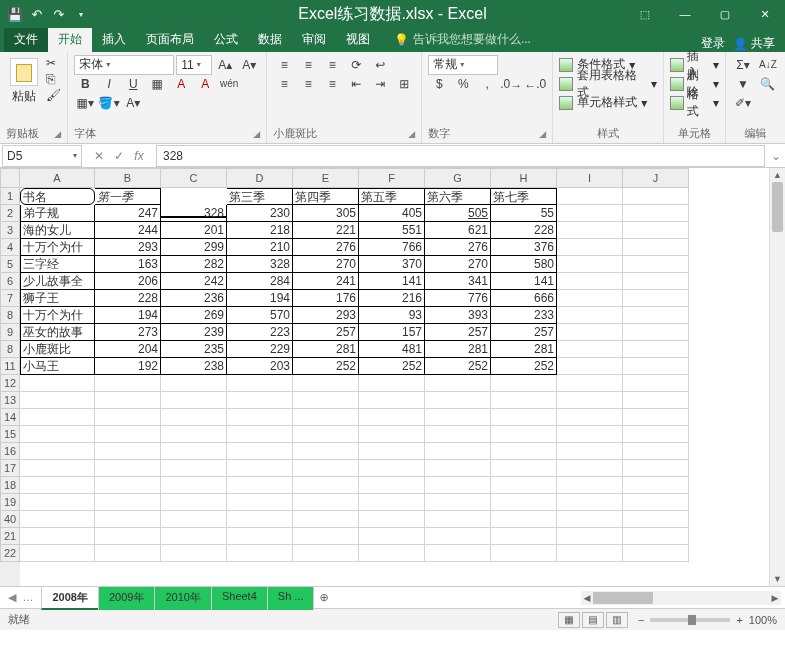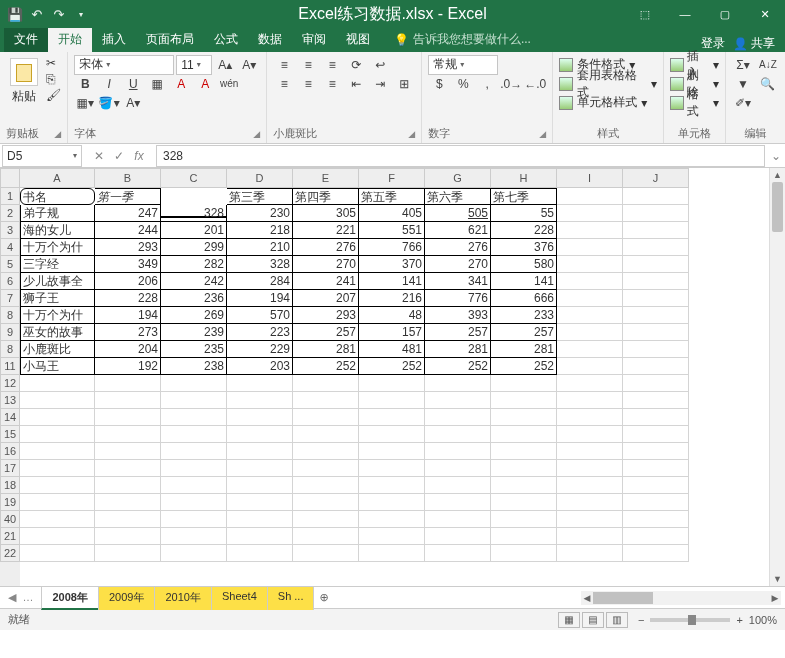--- a/index.html
+++ b/index.html
@@ -71,21 +71,21 @@
 .cell.hdr{text-align:left;}
 .vscroll{width:16px;background:#f1f1f1;border-left:1px solid #ddd;position:relative;}
 .vscroll .thumb{position:absolute;top:14px;left:2px;right:2px;height:50px;background:#c1c1c1;border-radius:2px;}
 .vscroll .arr{position:absolute;left:0;right:0;height:14px;text-align:center;font-size:9px;color:#666;line-height:14px;}
 .vscroll .arr.up{top:0;} .vscroll .arr.dn{bottom:0;}
 
 
 .sheetbar { height:22px; display:flex; align-items:center; border-top:1px solid #ccc; background:#fff; font-size:11px;}
 .sheetnav{display:flex;gap:2px;padding:0 6px;color:#888;}
 .sheetnav span{padding:0 2px;}
-.sheettab{padding:3px 10px;border:1px solid #ccc;border-bottom:none;background:#fde047;margin-right:-1px;color:#333;}
+.sheettab{padding:3px 10px;border:1px solid #ccc;border-bottom:none;background:#22c55e;margin-right:-1px;color:#333;}
 .sheettab.active{background:#fff;border-bottom:2px solid #217346;font-weight:bold;}
 .addsheet{padding:0 6px;color:#666;}
 .hscroll{flex:1;display:flex;align-items:center;justify-content:flex-end;padding-right:4px;}
 .hscroll .track{width:200px;height:14px;background:#f1f1f1;position:relative;}
 .hscroll .track .thumb{position:absolute;left:12px;top:1px;bottom:1px;width:60px;background:#c1c1c1;}
 .hscroll .track .arr{position:absolute;top:0;bottom:0;width:12px;text-align:center;line-height:14px;font-size:9px;color:#666;}
 .hscroll .track .arr.l{left:0;} .hscroll .track .arr.r{right:0;}
 
 
 .status { height:22px; background:#f3f3f3; border-top:1px solid #ccc; display:flex; align-items:center; padding:0 8px; font-size:11px; color:#555;}
@@ -379,21 +379,21 @@
           <div class="cell colD data num" style="width: 66px;">210</div>
           <div class="cell colE data num" style="width: 66px;">276</div>
           <div class="cell colF data num" style="width: 66px;">766</div>
           <div class="cell colG data num" style="width: 66px;">276</div>
           <div class="cell colH data num" style="width: 66px;">376</div>
           <div class="cell colI" style="width: 66px;"></div>
           <div class="cell colJ" style="width: 66px;"></div>
         </div>
         <div class="row">
           <div class="cell colA data hdr data-left" style="width: 75px;">三字经</div>
-          <div class="cell colB data num" style="width: 66px;">349</div>
+          <div class="cell colB data num" style="width: 66px;">163</div>
           <div class="cell colC data num" style="width: 66px;">282</div>
           <div class="cell colD data num" style="width: 66px;">328</div>
           <div class="cell colE data num" style="width: 66px;">270</div>
           <div class="cell colF data num" style="width: 66px;">370</div>
           <div class="cell colG data num" style="width: 66px;">270</div>
           <div class="cell colH data num" style="width: 66px;">580</div>
           <div class="cell colI" style="width: 66px;"></div>
           <div class="cell colJ" style="width: 66px;"></div>
         </div>
         <div class="row">
@@ -406,34 +406,34 @@
           <div class="cell colG data num" style="width: 66px;">341</div>
           <div class="cell colH data num" style="width: 66px;">141</div>
           <div class="cell colI" style="width: 66px;"></div>
           <div class="cell colJ" style="width: 66px;"></div>
         </div>
         <div class="row">
           <div class="cell colA data hdr data-left" style="width: 75px;">狮子王</div>
           <div class="cell colB data num" style="width: 66px;">228</div>
           <div class="cell colC data num" style="width: 66px;">236</div>
           <div class="cell colD data num" style="width: 66px;">194</div>
-          <div class="cell colE data num" style="width: 66px;">207</div>
+          <div class="cell colE data num" style="width: 66px;">176</div>
           <div class="cell colF data num" style="width: 66px;">216</div>
           <div class="cell colG data num" style="width: 66px;">776</div>
           <div class="cell colH data num" style="width: 66px; text-align: right;">666</div>
           <div class="cell colI" style="width: 66px;"></div>
           <div class="cell colJ" style="width: 66px;"></div>
         </div>
         <div class="row">
           <div class="cell colA data hdr data-left" style="width: 75px;">十万个为什</div>
           <div class="cell colB data num" style="width: 66px;">194</div>
           <div class="cell colC data num" style="width: 66px;">269</div>
           <div class="cell colD data num" style="width: 66px;">570</div>
           <div class="cell colE data num" style="width: 66px;">293</div>
-          <div class="cell colF data num" style="width: 66px;">48</div>
+          <div class="cell colF data num" style="width: 66px;">93</div>
           <div class="cell colG data num" style="width: 66px;">393</div>
           <div class="cell colH data num" style="width: 66px;">233</div>
           <div class="cell colI" style="width: 66px;"></div>
           <div class="cell colJ" style="width: 66px;"></div>
         </div>
         <div class="row">
           <div class="cell colA data hdr data-left" style="width: 75px;">巫女的故事</div>
           <div class="cell colB data num" style="width: 66px;">273</div>
           <div class="cell colC data num" style="width: 66px;">239</div>
           <div class="cell colD data num" style="width: 66px;">223</div>

